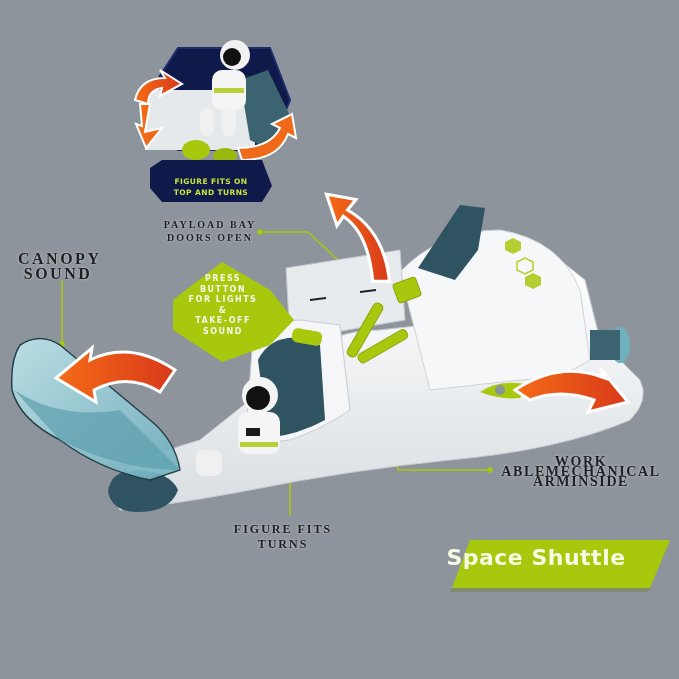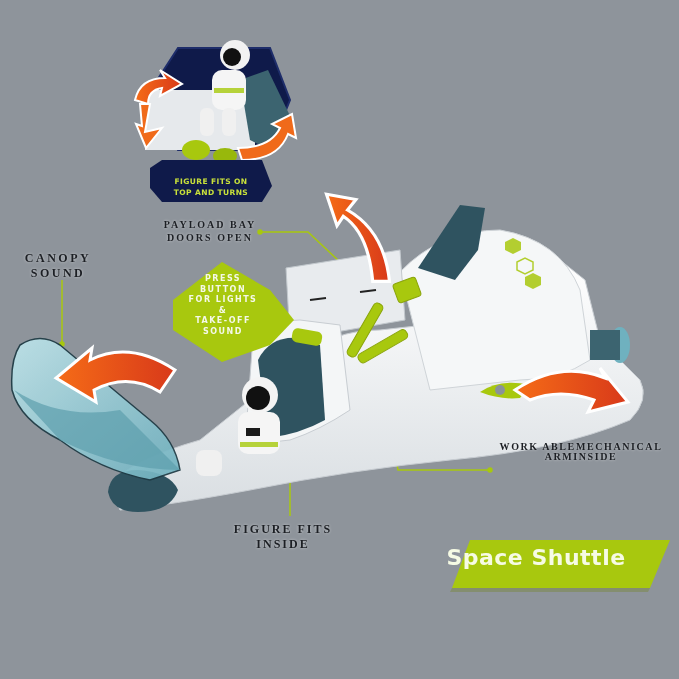--- a/index.html
+++ b/index.html
@@ -11,23 +11,23 @@
   }
   .stage { position: absolute; left: 0; top: 0; width: 679px; height: 679px; padding-left: 28px; }
   .label {
     position: absolute; text-align: center;
     font-family: Liberation Serif, serif;
     font-weight: bold; color: #1c1f24;
     letter-spacing: 2px; line-height: 13px;
     text-shadow: 0 0 3px rgba(255,255,255,0.55);
   }
   .label span { display: block; }
-  .lbl-canopy { left: 18px; top: 251px; width: 80px; font-size: 12px; letter-spacing: 2.5px; line-height: 15px; }
+  .lbl-canopy { left: 18px; top: 251px; width: 80px; font-size: 16px; letter-spacing: 2.5px; line-height: 15px; }
   .lbl-payload { left: 150px; top: 218px; width: 120px; font-size: 10px; line-height: 13px; }
-  .lbl-work { left: 486px; top: 442px; width: 190px; font-size: 10px; line-height: 10px; letter-spacing: 1.6px; }
+  .lbl-work { left: 486px; top: 457px; width: 190px; font-size: 14px; line-height: 10px; letter-spacing: 1.6px; }
   .lbl-figure { left: 228px; top: 522px; width: 110px; font-size: 12px; line-height: 15px; letter-spacing: 2px; }
   .hex-press {
     position: absolute; left: 173px; top: 250px; width: 100px; height: 112px;
   }
   .hex-press .txt {
     position: absolute; left: 0; top: 24px; width: 100px; text-align: center;
     color: #f4f8e8; font-weight: bold; font-size: 8px; letter-spacing: 1.5px; line-height: 10.5px;
   }
   .hex-press .txt span { display: block; }
   .top-badge {
@@ -187,20 +187,20 @@
     </div>
   </div>
 
   <div class="label lbl-work">
     <span>WORK ABLEMECHANICAL</span>
     <span>ARMINSIDE</span>
   </div>
 
   <div class="label lbl-figure">
     <span>FIGURE FITS</span>
-    <span>INSIDE</span>
+    <span>TURNS</span>
   </div>
 
   <div class="title-banner">
     <div class="txt">Space Shuttle</div>
   </div>
 
 </div>
 
 </body></html>

